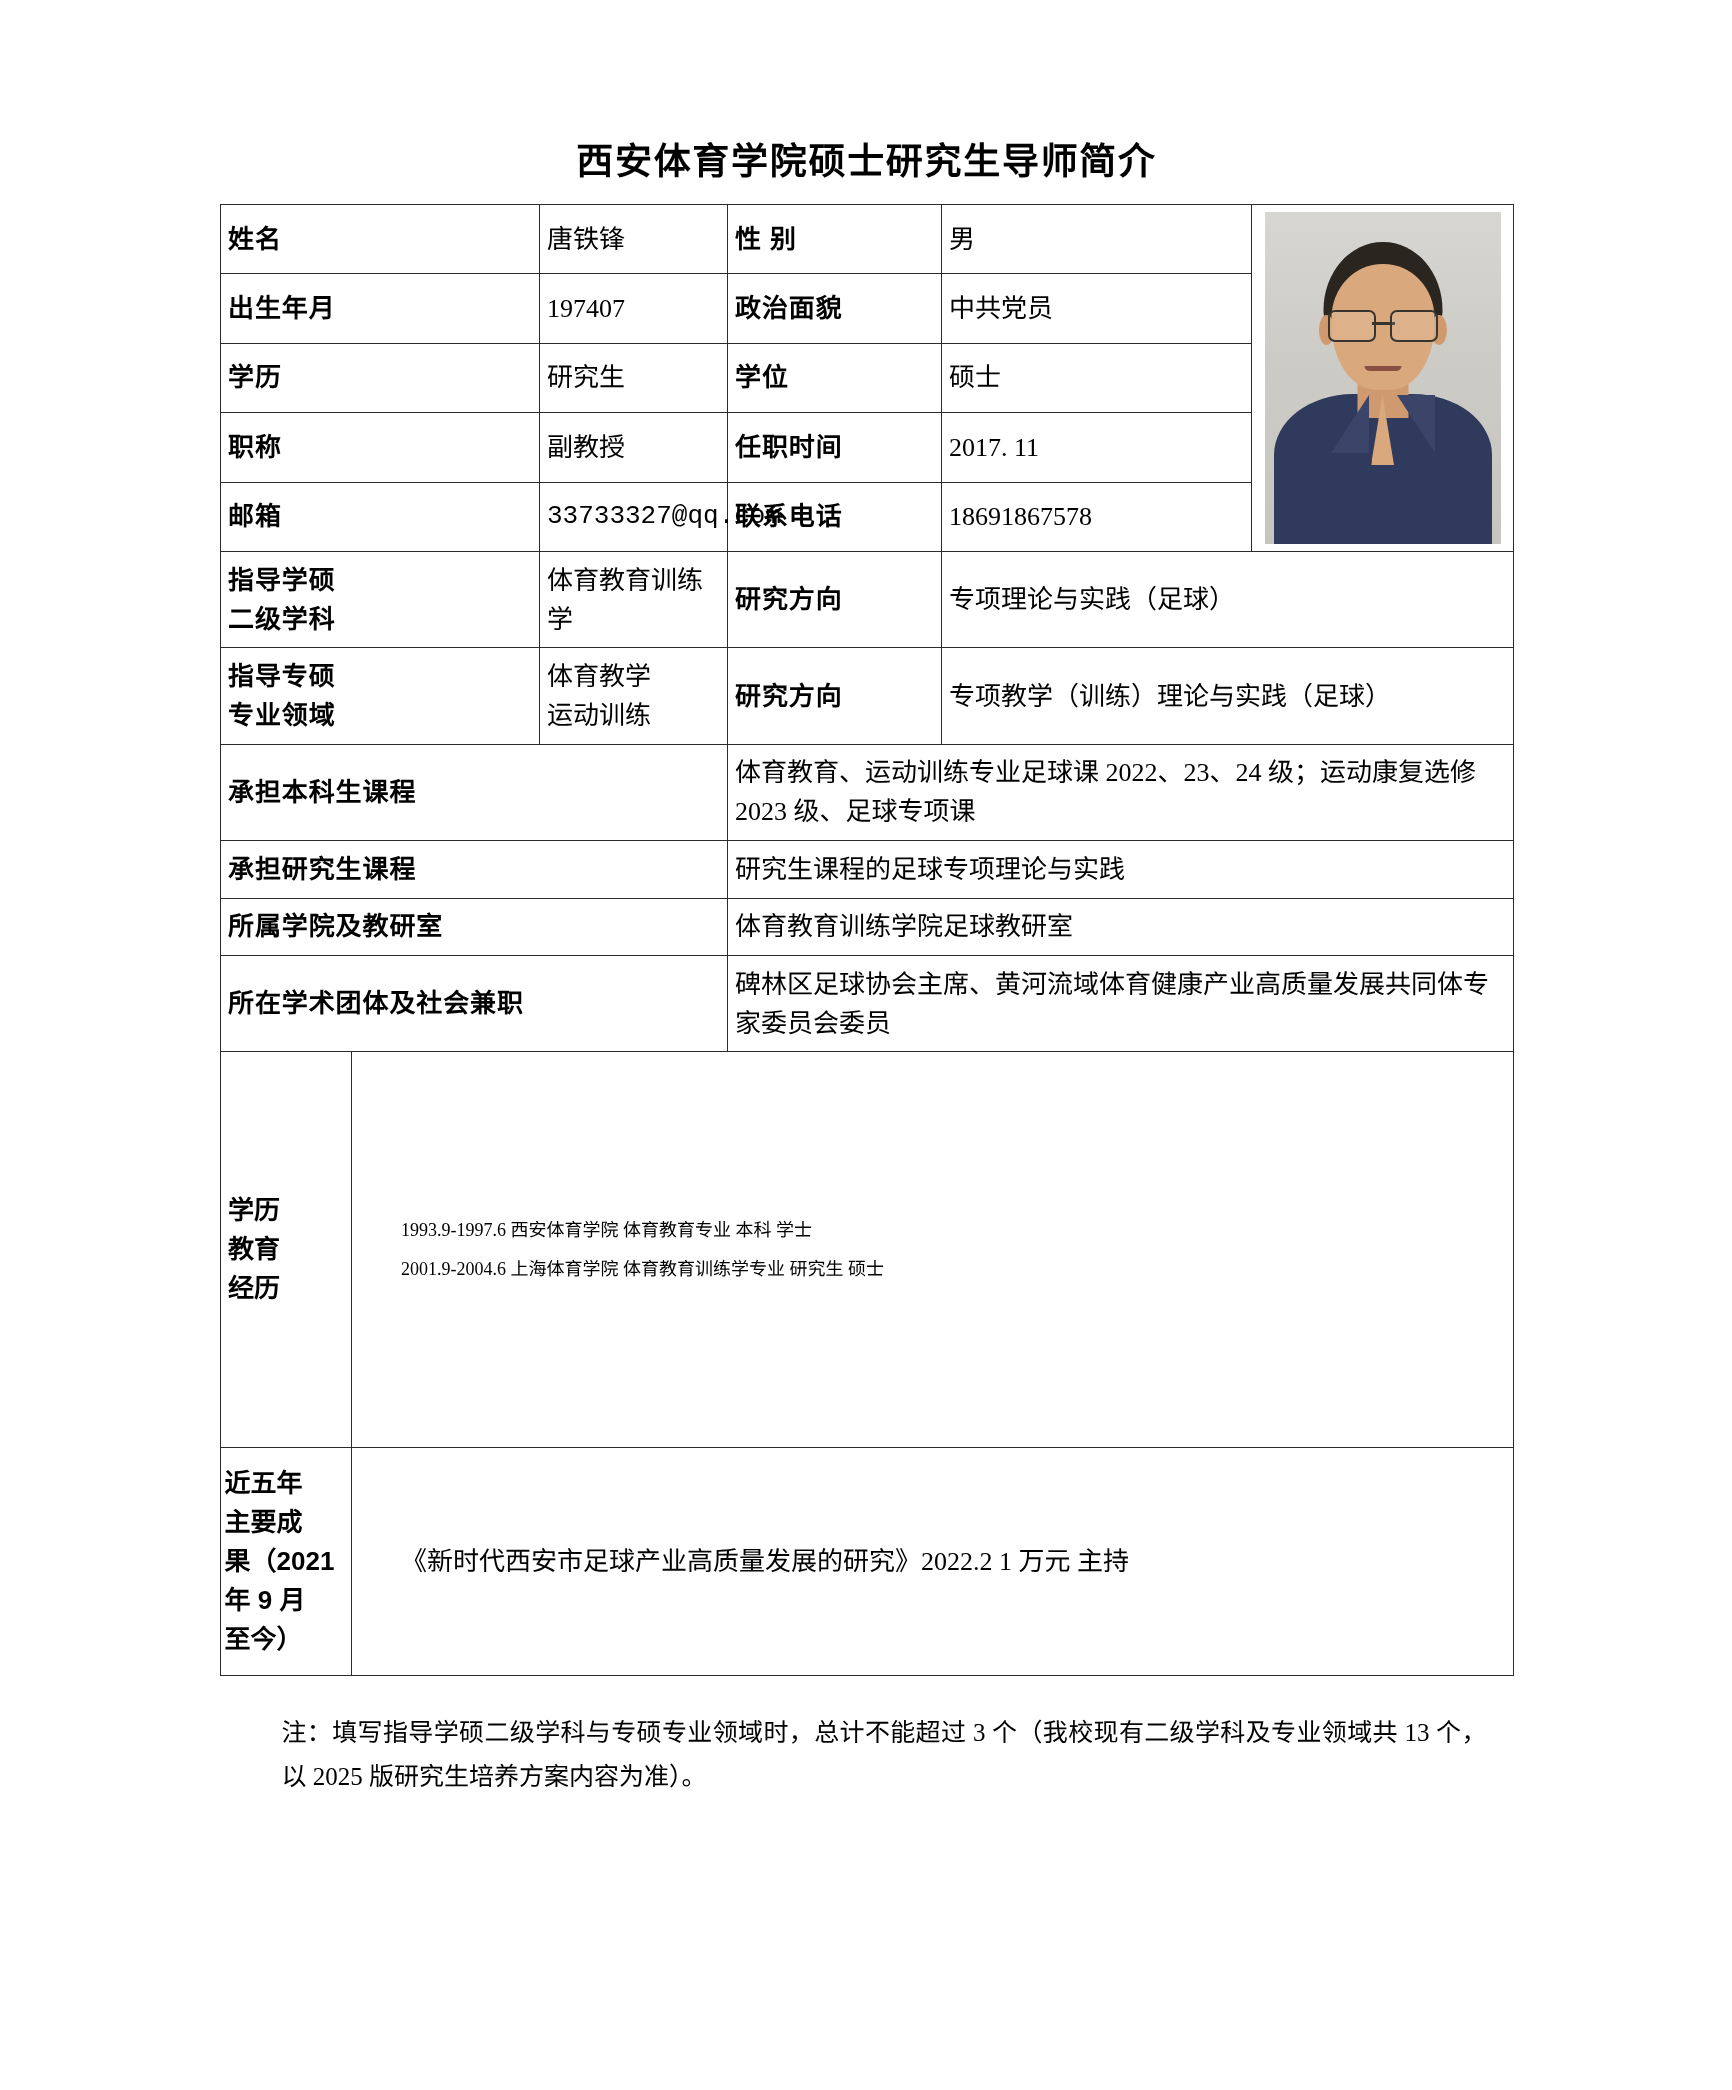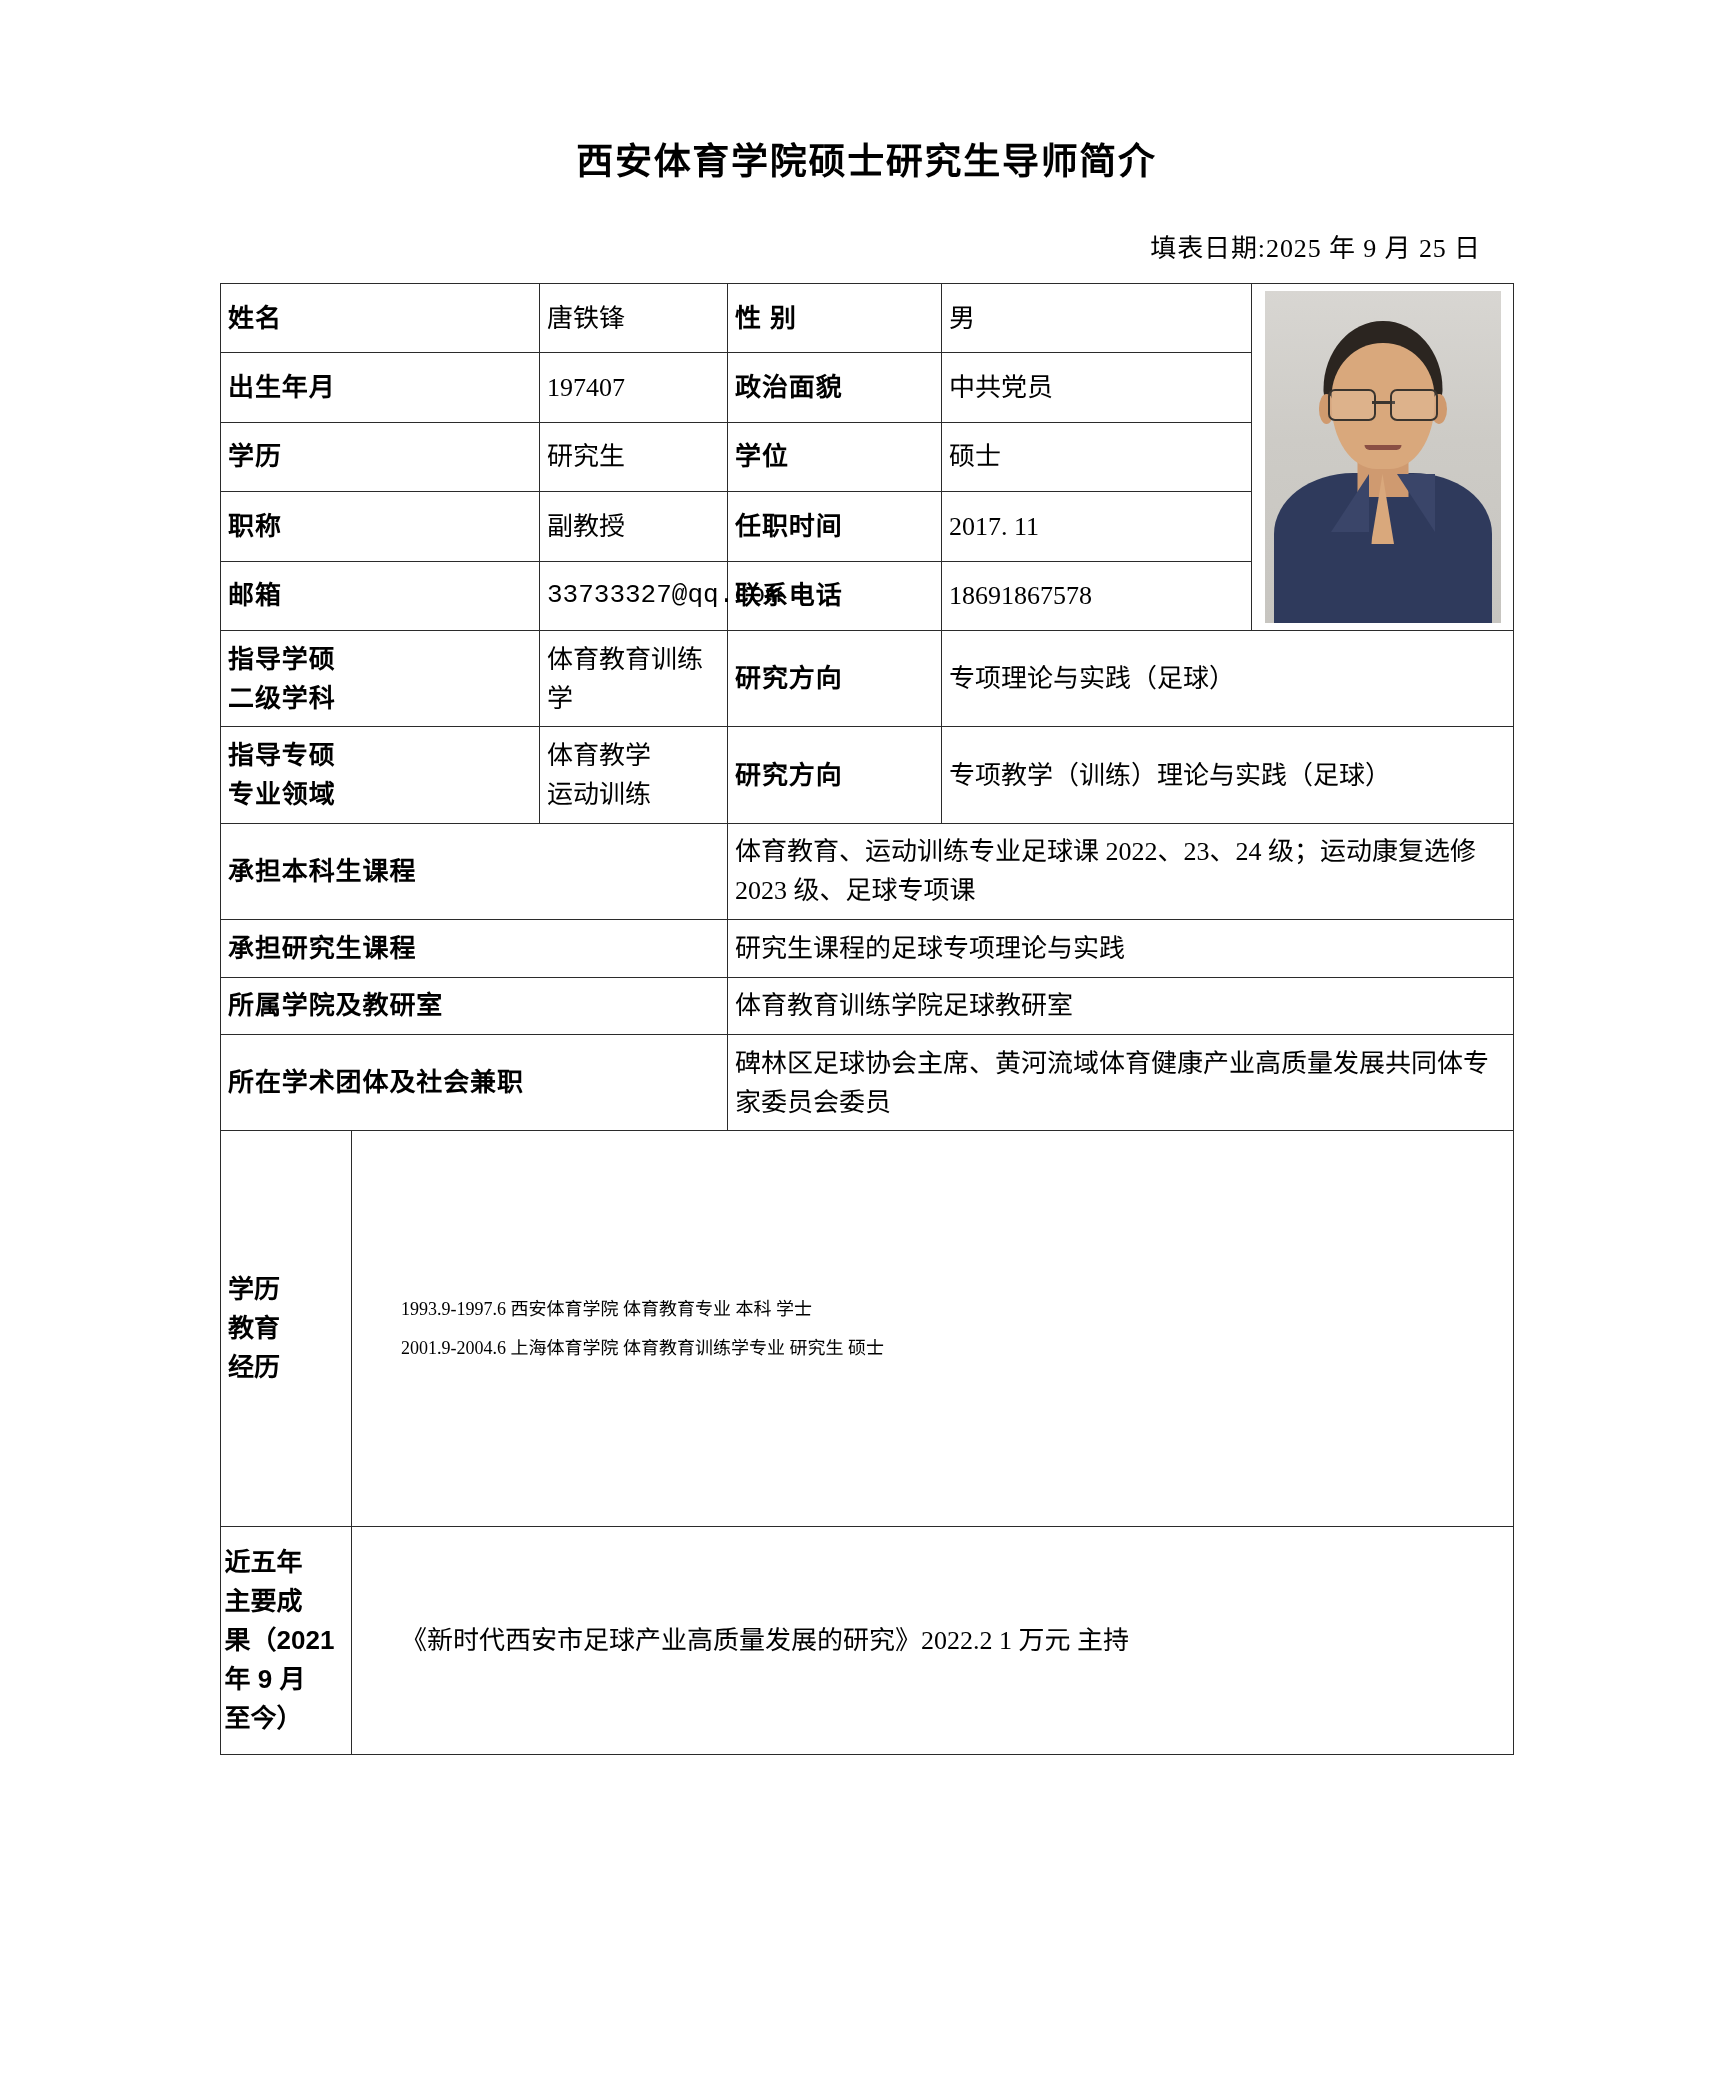--- a/index.html
+++ b/index.html
@@ -215,21 +215,20 @@
     padding: 5.2px 3.5px !important;
   }
 </style>
 </head>
 <body>
 
 <div class="page">
 
   <h1 class="doc-title">西安体育学院硕士研究生导师简介</h1>
 
-  <div class="fill-date">填表日期:2025 年 9 月 25 日</div>
 
   <div class="table-wrap">
     <table class="profile">
       <colgroup>
         <col style="width:131px">
         <col style="width:188px">
         <col style="width:188px">
         <col style="width:214px">
         <col style="width:310px">
         <col style="width:262px">
@@ -352,15 +351,16 @@
             <div>果（2021</div>
             <div>年 9 月</div>
             <div>至今）</div>
           </td>
           <td colspan="5" class="ach-cell">《新时代西安市足球产业高质量发展的研究》2022.2   1 万元  主持</td>
         </tr>
       </tbody>
     </table>
   </div>
 
+  <div class="note">注：填写指导学硕二级学科与专硕专业领域时，总计不能超过 3 个（我校现有二级学科及专业领域共 13 个，以 2025 版研究生培养方案内容为准）。</div>
 
 </div>
 
 
 </body></html>

